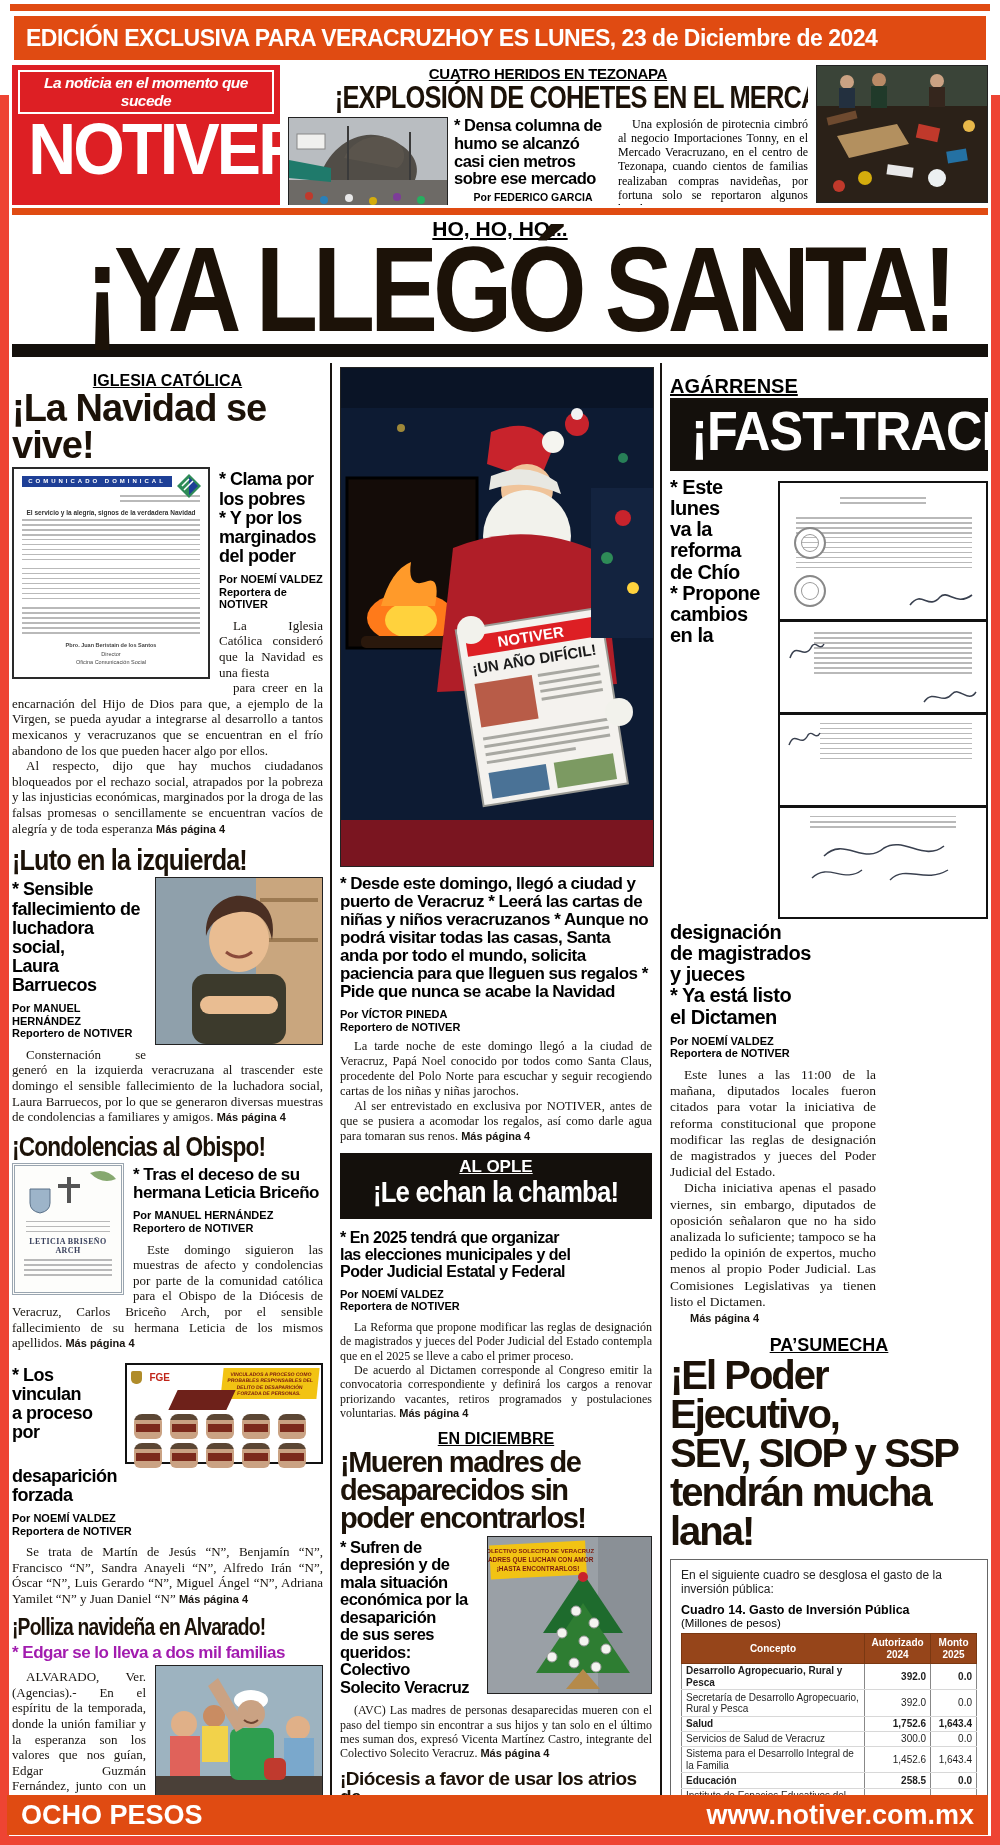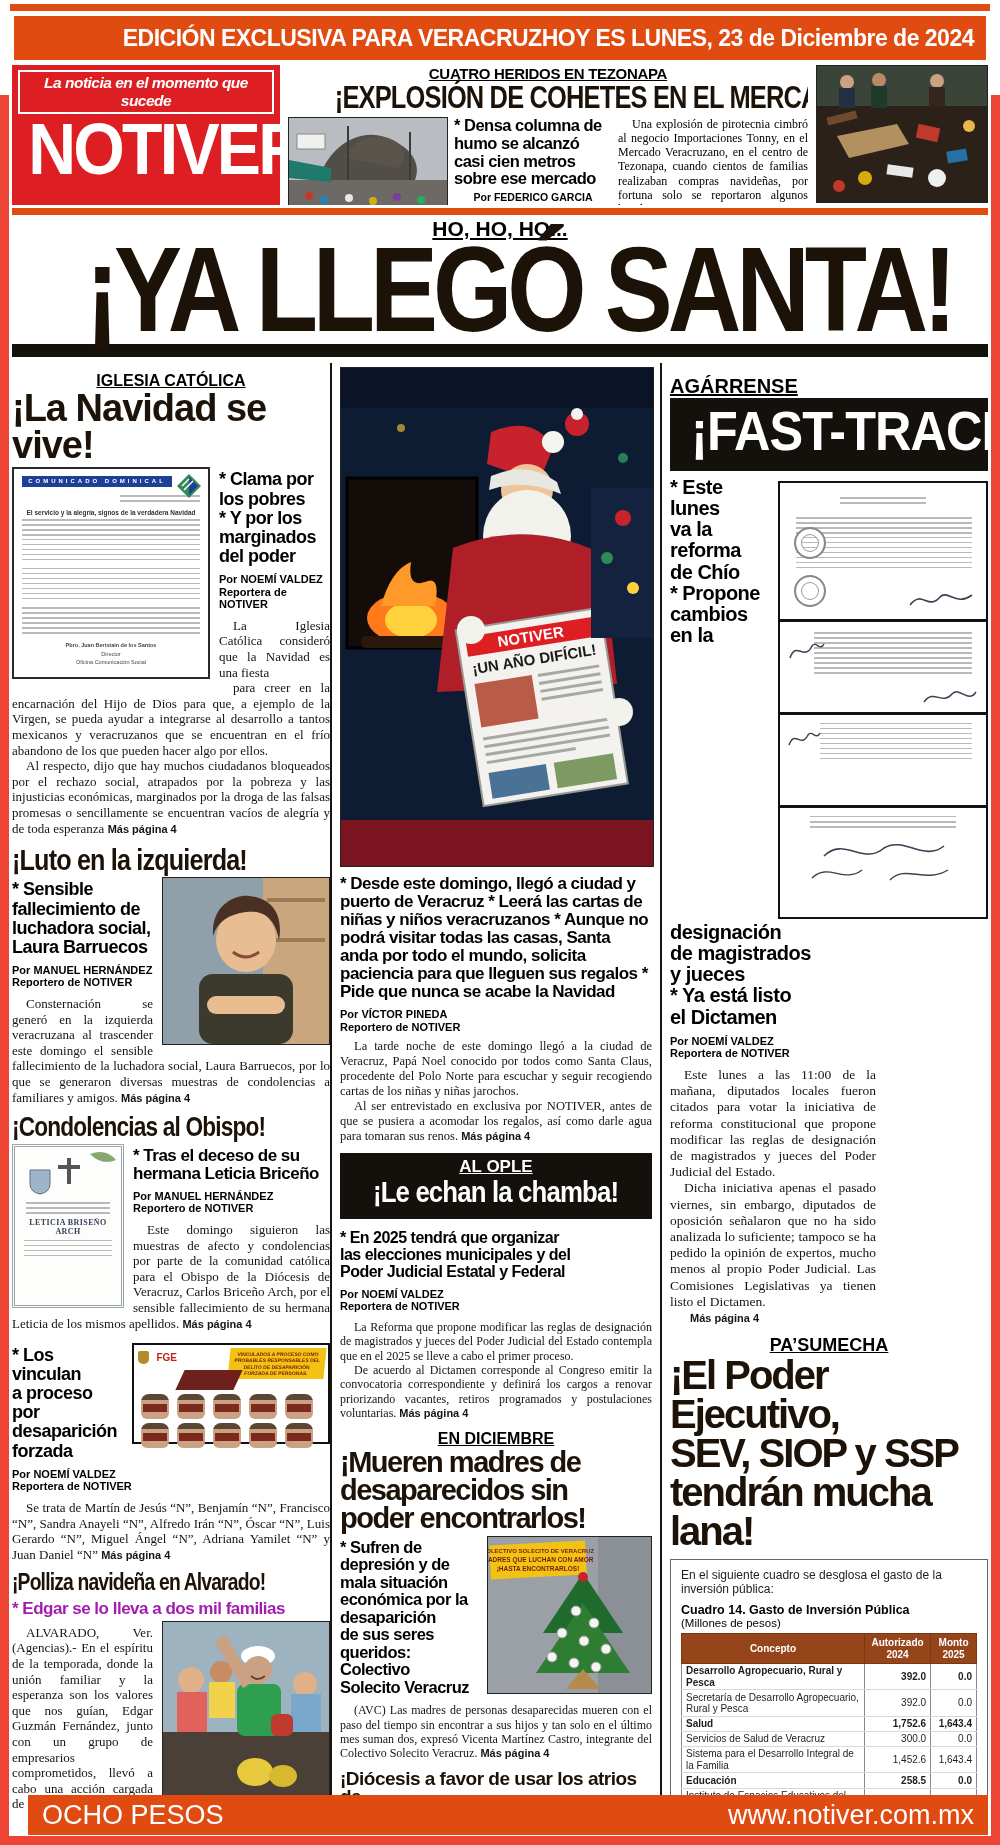--- a/index.html
+++ b/index.html
@@ -1,21 +1,21 @@
 <!DOCTYPE html>
 <html><head>
 <meta charset="utf-8">
 <style>
   * { box-sizing:border-box; margin:0; padding:0; }
   body { margin:0; background:#fff; font-family:"Liberation Sans",sans-serif; }
   .page { position:relative; width:1000px; height:1845px; background:#fff; overflow:hidden; margin:0 auto; }
   .frame { position:absolute; top:95px; bottom:0; width:9px; background:#ee4433; z-index:5; }
   .frame.l { left:0; } .frame.r { right:0; }
   .top-rule { margin:4px 10px 0; height:7px; background:#e04b12; }
-  .banner { margin:5px 14px 0; height:44px; background:#e04b12; color:#fff; display:flex; justify-content:flex-end; align-items:center; padding:0 12px; font-weight:bold; font-size:23px; letter-spacing:-.5px; }
+  .banner { margin:5px 14px 0; height:44px; background:#e04b12; color:#fff; display:flex; justify-content:flex-start; align-items:center; padding:0 12px; font-weight:bold; font-size:23px; letter-spacing:-.5px; }
   .content { position:relative; margin:0 12px; z-index:2; }
 
   
   .top-story { display:grid; grid-template-columns:268px 1fr 172px; gap:8px; margin-top:5px; height:140px; overflow:hidden; }
   .logo { background:#dd1f24; padding:5px 6px 2px; display:flex; flex-direction:column; }
   .logo .tagline { border:2px solid #fff; color:#fff; font-style:italic; font-weight:bold; font-size:15.5px; text-align:center; padding:2px 0; letter-spacing:-.5px; }
   .logo .brand { color:#fff; font-weight:bold; font-size:72px; line-height:.92; text-align:center; letter-spacing:-3px; transform:scaleX(.92); transform-origin:center; margin-top:2px; }
   .ts-main { overflow:hidden; }
   .ts-kicker { text-align:center; font-weight:bold; font-size:15px; text-decoration:underline; letter-spacing:-.3px; }
   .ts-headline { text-align:center; font-weight:bold; font-size:31px; line-height:1; letter-spacing:-1px; white-space:nowrap; transform:scaleX(.82); transform-origin:center; color:#1c1208; }
@@ -29,21 +29,21 @@
 
   
   .lead { text-align:center; }
   .lead-kicker { display:inline-block; font-weight:bold; font-size:21px; text-decoration:underline; margin-top:2px; letter-spacing:0; }
   .lead-h { font-weight:bold; font-size:120px; line-height:.8; letter-spacing:-6px; white-space:nowrap; transform:scaleX(.85); transform-origin:center; color:#1c1208; }
   .lead-bar { height:13px; background:#14100c; margin-top:7px; }
 
   
   .cols { display:flex; margin-top:6px; height:1448px; overflow:hidden; }
   .col { overflow:hidden; }
-  .col-left { width:318px; }
+  .col-left { width:318px; padding-right:7px; }
   .col-center { width:332px; border-left:2px solid #191410; border-right:2px solid #191410; padding:0 8px; }
   .col-right { flex:1; padding-left:8px; }
   .sec { display:flow-root; margin-top:9px; }
   .kick { display:block; text-align:center; font-weight:bold; font-size:16px; text-decoration:underline; }
   .kick.left { text-align:left; font-size:20px; }
   .h { font-weight:bold; color:#1c1208; letter-spacing:-1px; line-height:.98; white-space:pre-line; }
   .cond { display:inline-block; transform:scaleX(.84); transform-origin:0 50%; white-space:nowrap; }
   .condc { display:inline-block; transform:scaleX(.86); transform-origin:center; white-space:nowrap; }
   .bar-h { background:#14100c; color:#fff; padding:2px 6px 5px; }
   .deck { font-weight:bold; font-size:18px; line-height:1.06; letter-spacing:-.5px; white-space:pre-line; margin-top:6px; }
@@ -62,21 +62,21 @@
   .comdoc { width:198px; height:212px; background:#fff; border:2px solid #2a2a2a; padding:7px 8px; position:relative; font-family:"Liberation Sans",sans-serif; }
   .com-bar { height:11px; background:#1e3f96; color:#fff; font-size:6px; font-weight:bold; letter-spacing:3px; text-align:center; line-height:11px; width:calc(100% - 28px); }
   .com-logo { position:absolute; right:7px; top:5px; }
   .com-date { margin:8px 0 4px auto; width:45%; height:10px; }
   .com-title { font-size:6.5px; font-weight:bold; text-align:center; margin:3px 0; color:#333; }
   .com-sign { text-align:center; font-size:5.5px; color:#444; margin-top:6px; line-height:1.5; }
   .com-sign b { display:block; }
   .com-sign span { display:block; }
 
   
-  .obit { width:112px; height:164px; background:#fdfdfb; border:3px double #9aa5b0; padding:5px; position:relative; text-align:center; }
+  .obit { width:112px; height:132px; background:#fdfdfb; border:3px double #9aa5b0; padding:5px; position:relative; text-align:center; }
   .obit-name { font-family:"Liberation Serif",serif; font-weight:bold; font-size:8px; color:#39405c; letter-spacing:.4px; margin-top:4px; }
   .obit .tl { height:18px; margin:4px 4px 0; }
 
   
   .fge { width:198px; height:101px; background:#fff; border:2px solid #111; position:relative; padding:3px 4px; }
   .fge-shield { display:inline-block; width:11px; height:13px; background:#b08c2a; border-radius:2px 2px 5px 5px; vertical-align:middle; }
   .fge-name { color:#c02418; font-size:10px; vertical-align:middle; margin-left:3px; }
   .fge-banner { position:absolute; right:3px; top:3px; width:96px; background:#f2c314; transform:skewX(-6deg); color:#7a1b10; font-weight:bold; font-size:5px; line-height:1.25; text-align:center; padding:3px 4px; }
   .fge-para { width:58px; height:20px; background:#6e211a; transform:skewX(-25deg); margin:4px 0 4px 42px; }
   .mugs { display:flex; flex-wrap:wrap; gap:4px 8px; padding:0 3px; }
@@ -96,21 +96,21 @@
   .tintro { font-size:12px; color:#222; }
   .ttitle { font-weight:bold; font-size:12.5px; margin-top:7px; }
   .tsub { font-size:11.5px; }
   table.budget { border-collapse:collapse; width:100%; margin-top:4px; font-size:10px; line-height:1.12; border:1px solid #555; }
   table.budget th { background:#96451a; color:#fff; font-weight:bold; padding:3px 4px; border:1px solid #7a3812; white-space:pre-line; text-align:center; }
   table.budget td { padding:1.5px 4px; border-left:1px solid #888; border-right:1px solid #888; border-bottom:1px solid #d8d8d8; color:#1d1d1d; }
   table.budget tr.b td { font-weight:bold; border-top:1px solid #888; }
   table.budget td.num { text-align:right; }
 
   
-  .bottom-bar { position:absolute; left:28px; right:12px; bottom:10px; height:40px; background:#e04b12; color:#fff; display:flex; justify-content:space-between; align-items:center; padding:0 14px; font-weight:normal; font-size:27px; z-index:6; }
+  .bottom-bar { position:absolute; left:7px; right:12px; bottom:10px; height:40px; background:#e04b12; color:#fff; display:flex; justify-content:space-between; align-items:center; padding:0 14px; font-weight:bold; font-size:27px; z-index:6; }
   .bottom-rule { position:absolute; left:0; right:0; bottom:0; height:9px; background:#ee4433; z-index:7; }
 </style>
 </head>
 <body>
 
 <div class="page">
   <div class="frame l"></div>
   <div class="frame r"></div>
   <div class="top-rule"></div>
 

